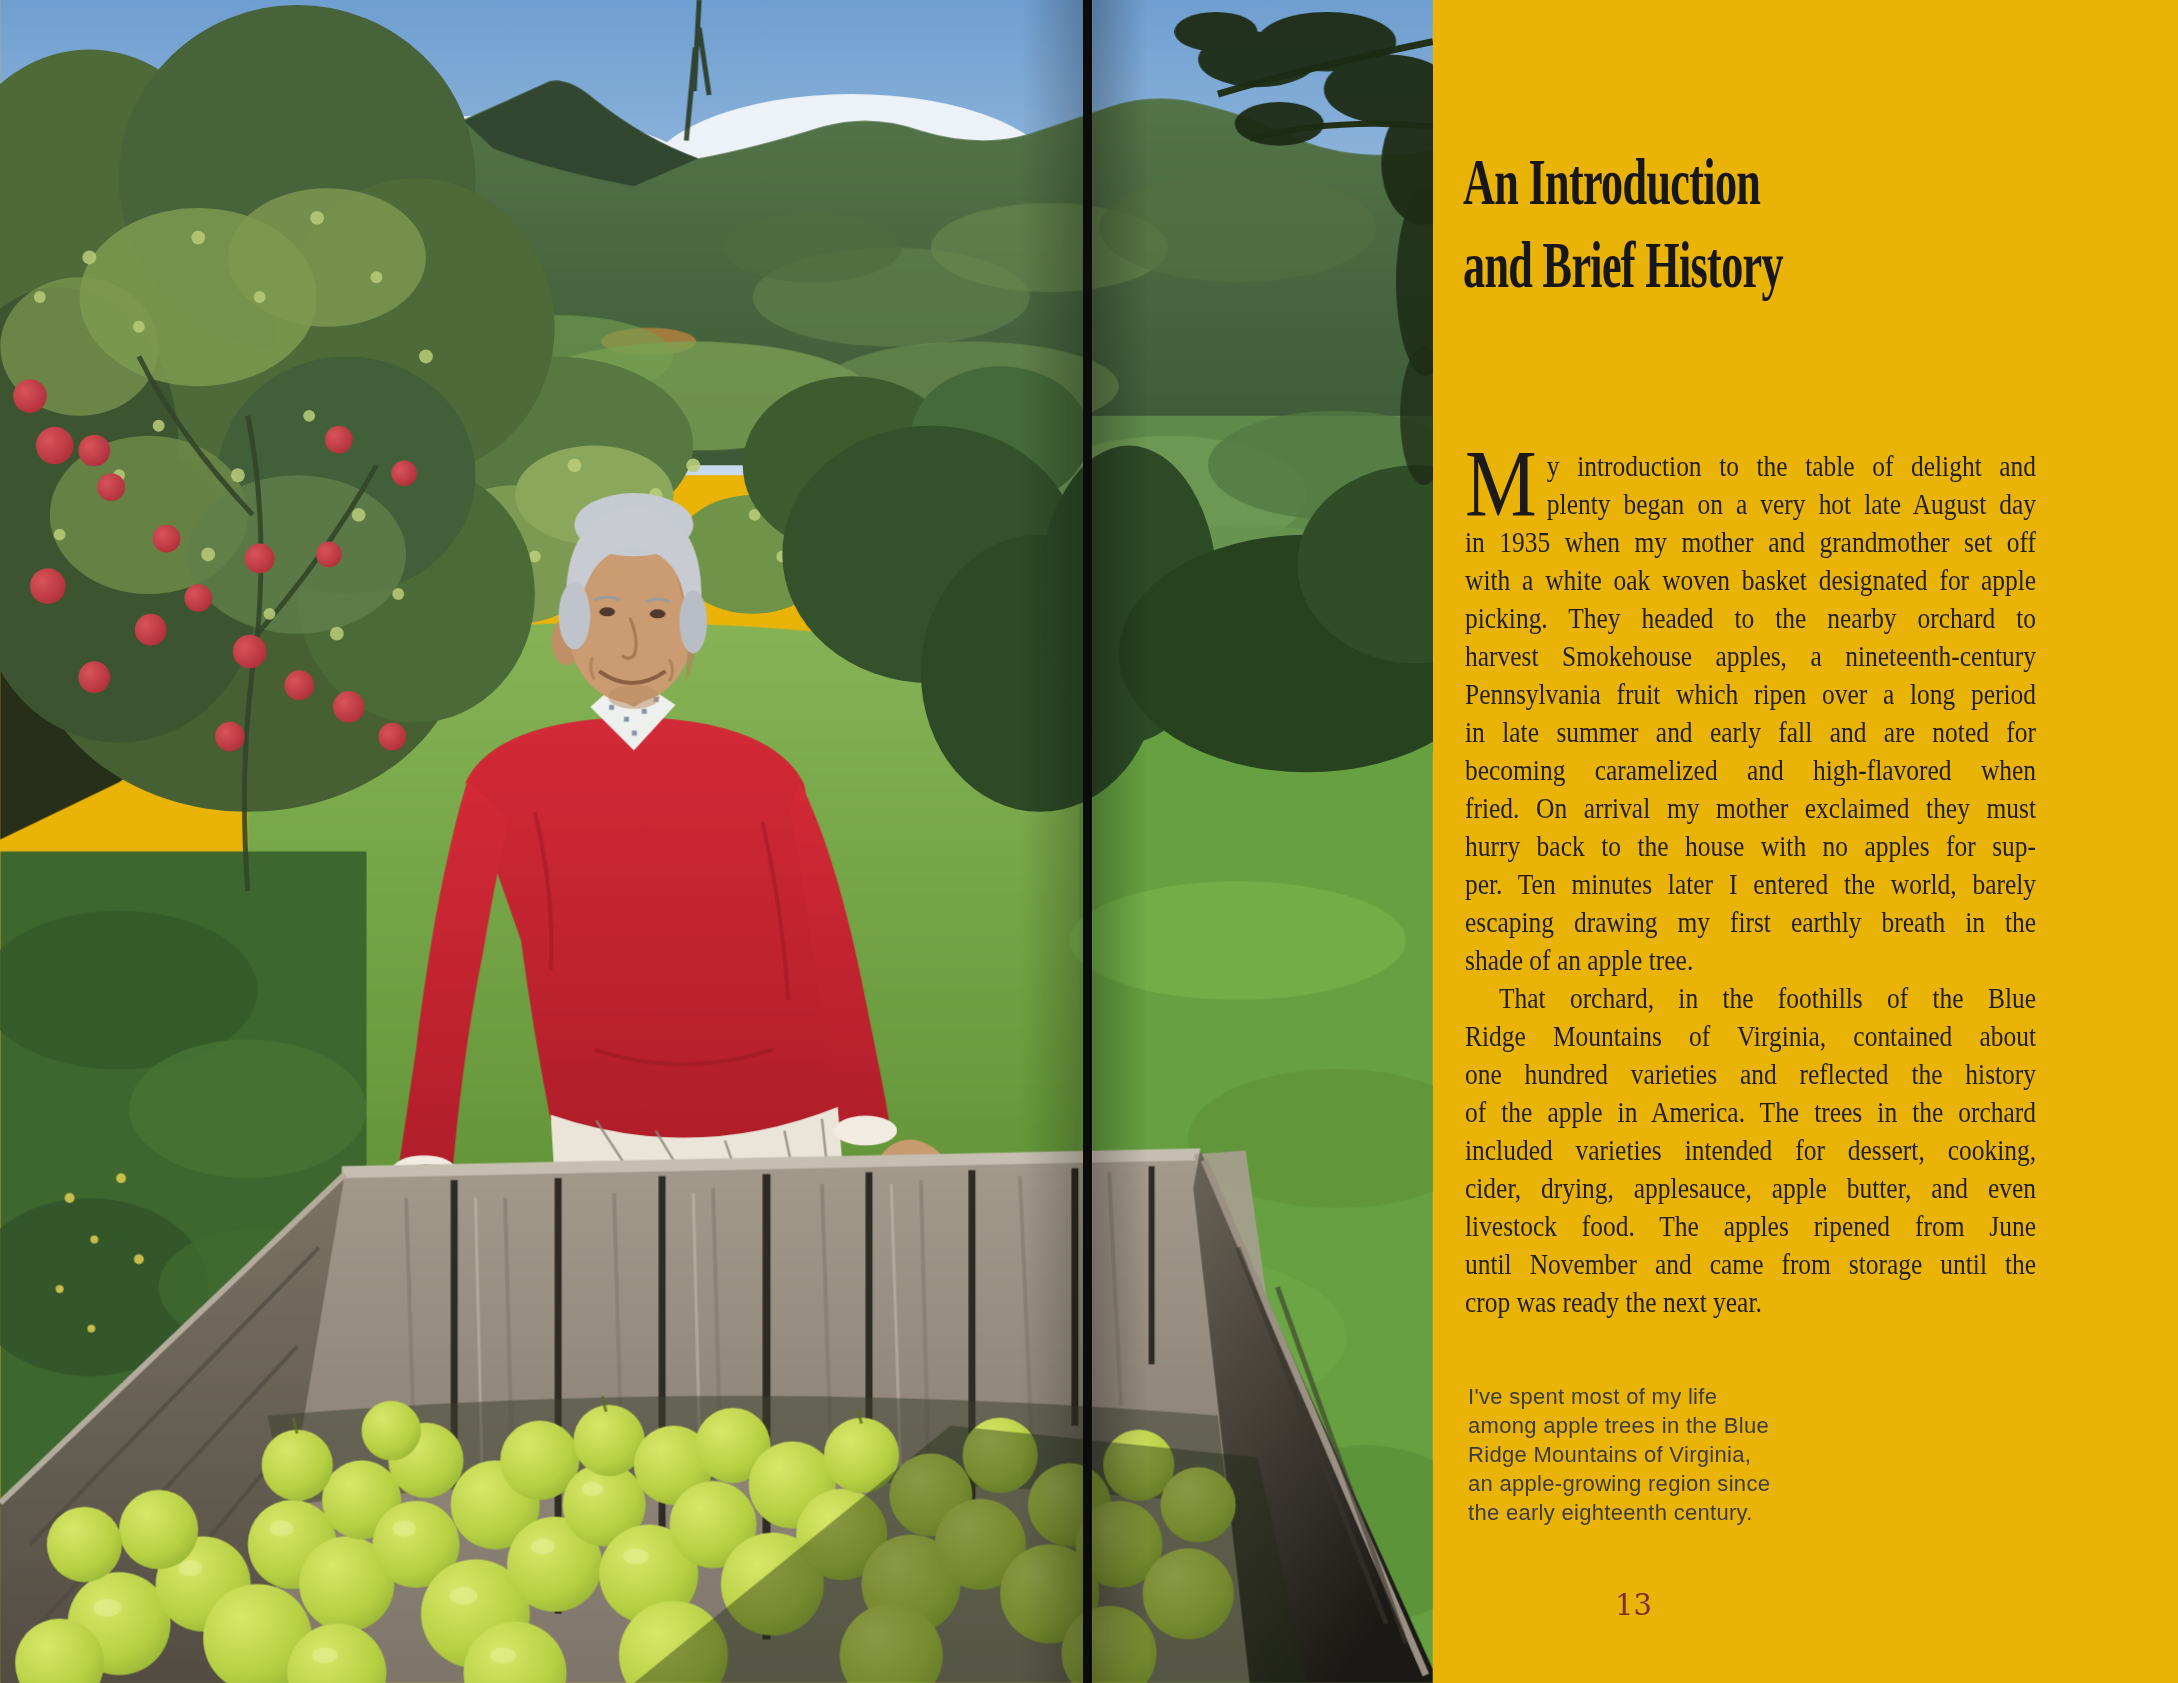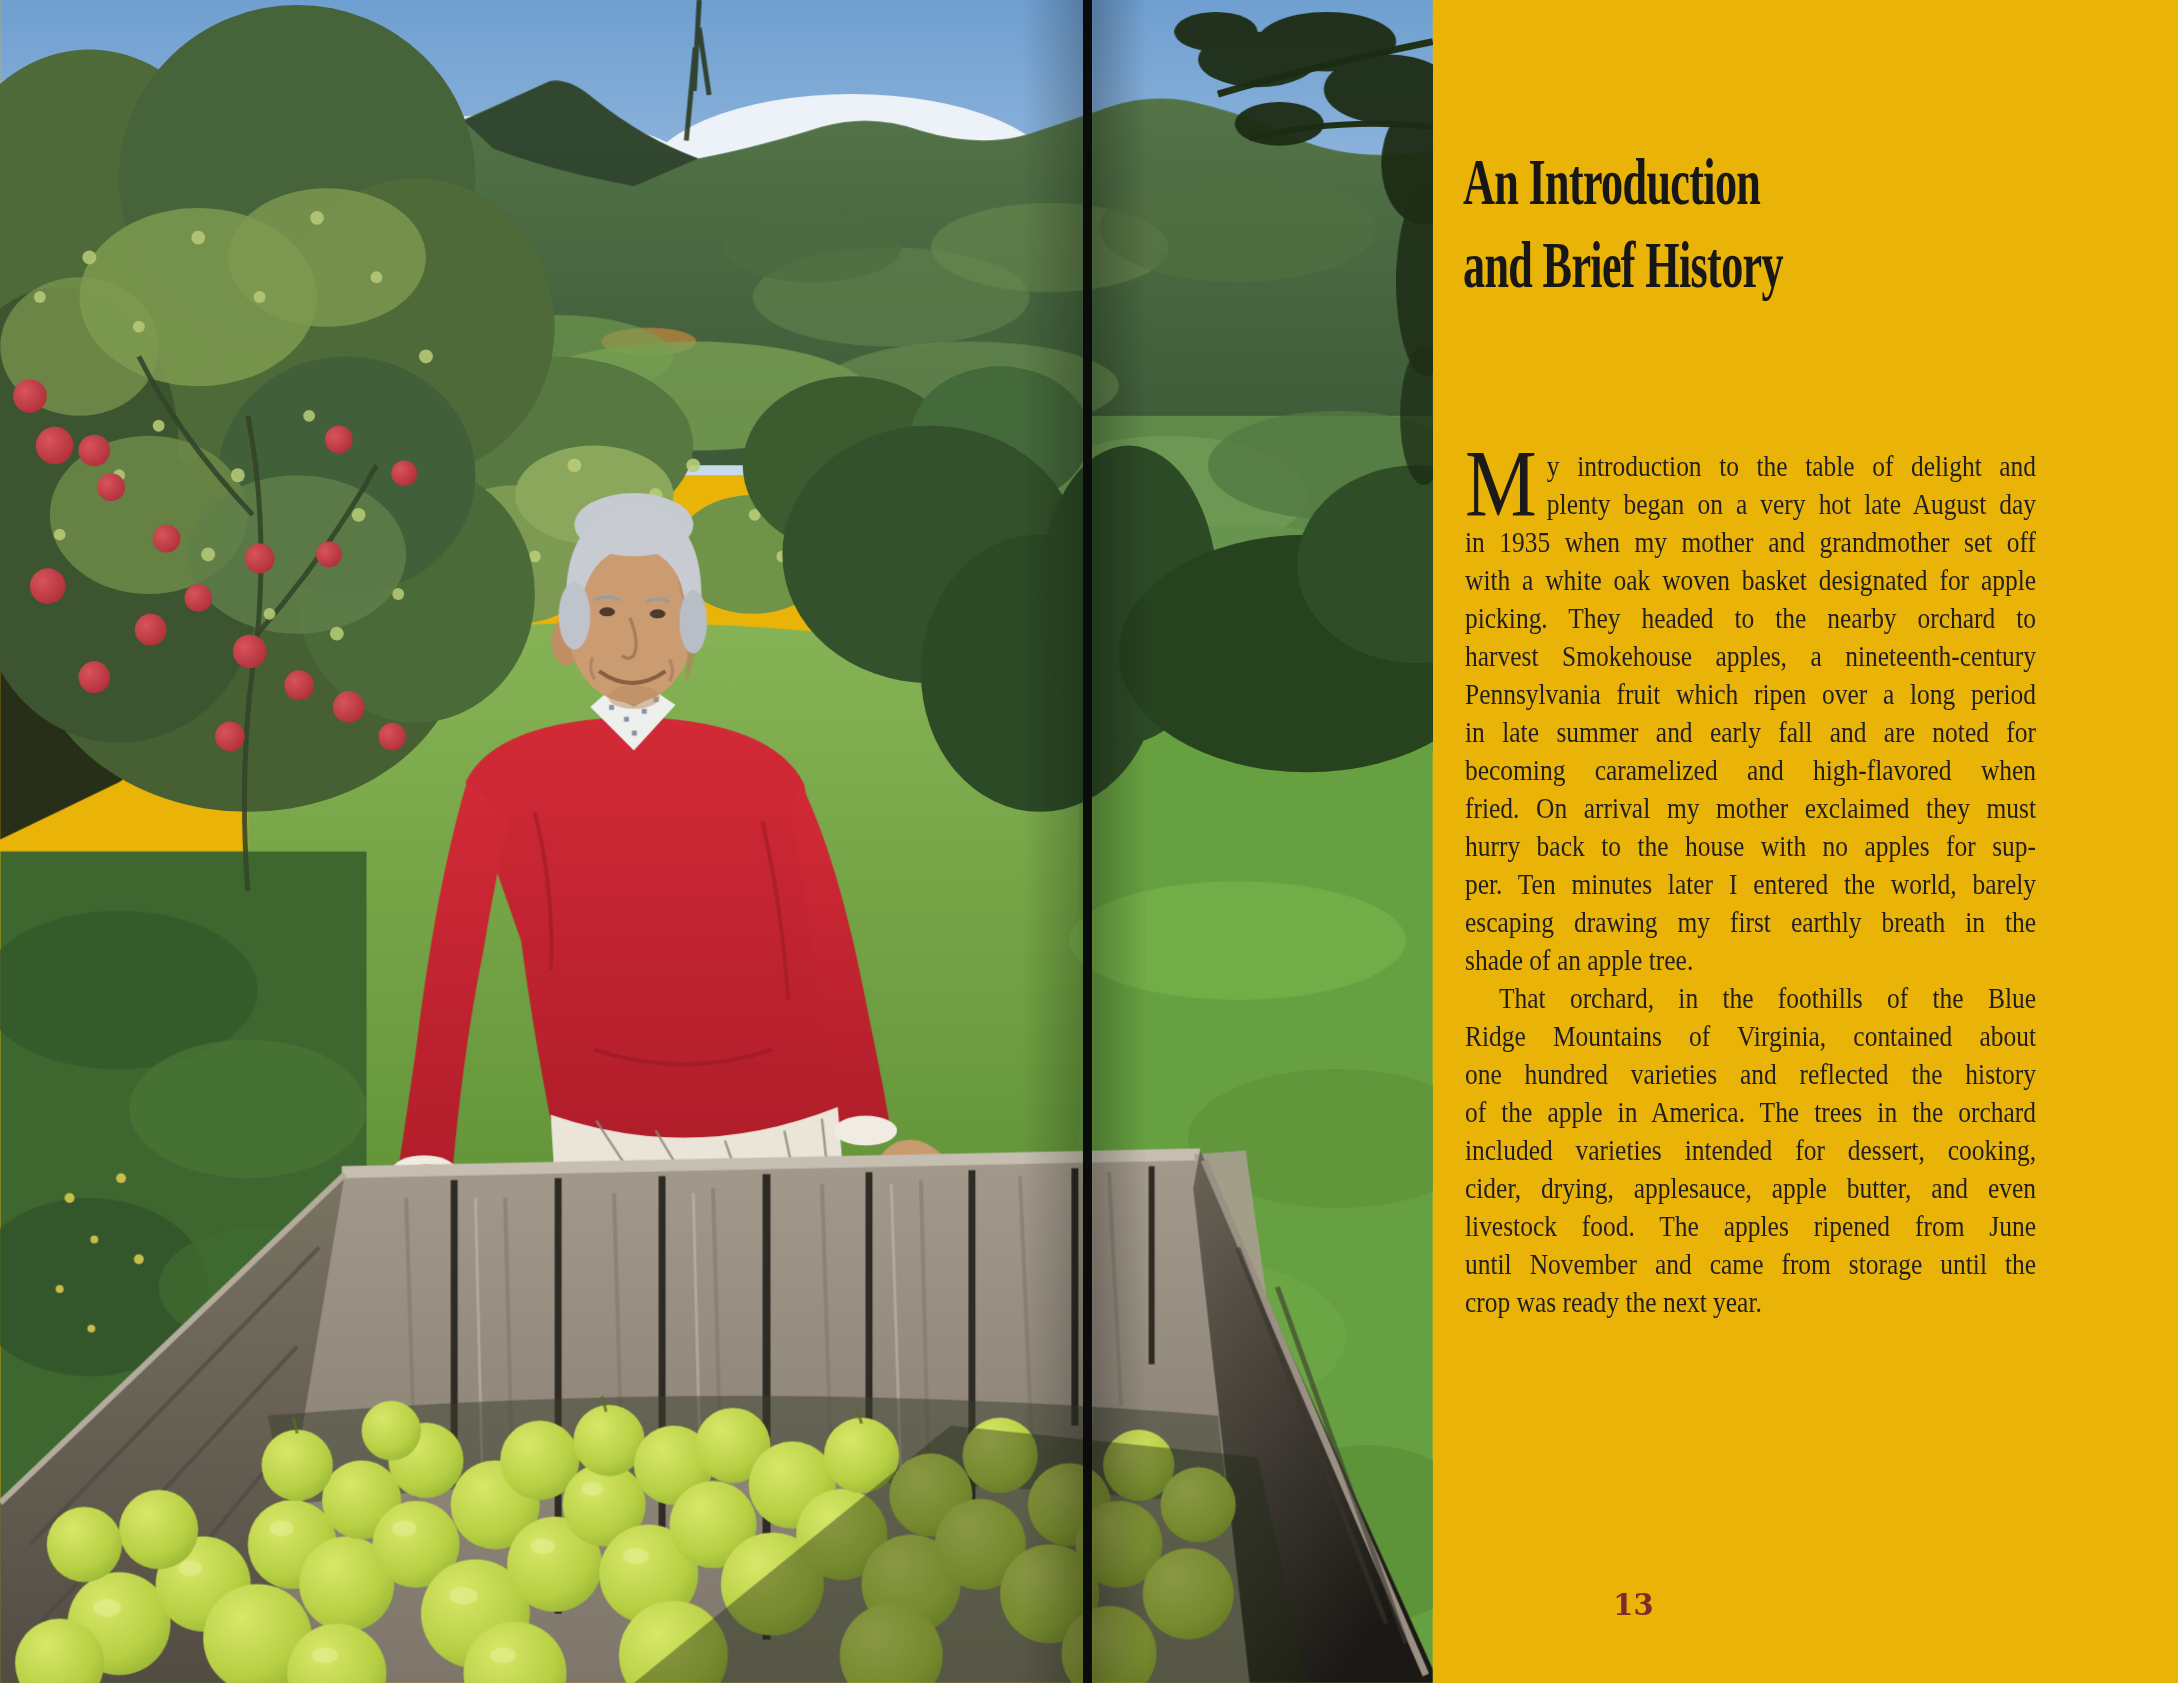--- a/index.html
+++ b/index.html
@@ -14,21 +14,21 @@
          transform:scaleX(.68);transform-origin:left top;}
   .body-col{position:absolute;left:1465px;top:447px;width:673px;color:#211f1d;
             font-size:30px;line-height:38px;transform:scaleX(.8485);transform-origin:left top;}
   .dropcap{float:left;font-size:95px;line-height:74px;height:74px;padding-right:12px;color:#1c1a18;}
   .jl{text-align:justify;text-align-last:justify;}
   .jl-last{text-align-last:left;}
   .indent{text-indent:40px;}
   .caption{position:absolute;left:1468px;top:1382px;font-family:"Liberation Sans",sans-serif;
            font-size:22px;line-height:29px;color:#3b3b3b;letter-spacing:0.3px;}
   .folio{position:absolute;left:1089px;top:1588px;width:1089px;text-align:center;
-         font-family:"DejaVu Serif",serif;font-weight:bold;font-size:29px;color:#7d2c2a;}
+         font-family:"DejaVu Serif",serif;font-weight:normal;font-size:29px;color:#7d2c2a;}
 </style>
 </head>
 <body>
 
 <div class="spread">
 
   <div class="photo-wrap">
   <svg viewBox="0 0 1447 1700" xmlns="http://www.w3.org/2000/svg">
     <defs>
       <linearGradient id="sky" x1="0" y1="0" x2="0" y2="1">
@@ -442,17 +442,24 @@
         <div class="jl">one hundred varieties and reflected the history</div>
         <div class="jl">of the apple in America. The trees in the orchard</div>
         <div class="jl">included varieties intended for dessert, cooking,</div>
         <div class="jl">cider, drying, applesauce, apple butter, and even</div>
         <div class="jl">livestock food. The apples ripened from June</div>
         <div class="jl">until November and came from storage until the</div>
         <div class="jl jl-last">crop was ready the next year.</div>
       </div>
   </div>
 
+  <div class="caption">
+      <div class="cap-line">I've spent most of my life</div>
+      <div class="cap-line">among apple trees in the Blue</div>
+      <div class="cap-line">Ridge Mountains of Virginia,</div>
+      <div class="cap-line">an apple-growing region since</div>
+      <div class="cap-line">the early eighteenth century.</div>
+    </div>
 
   <div class="folio">13</div>
 
 </div>
 
 
 </body></html>

